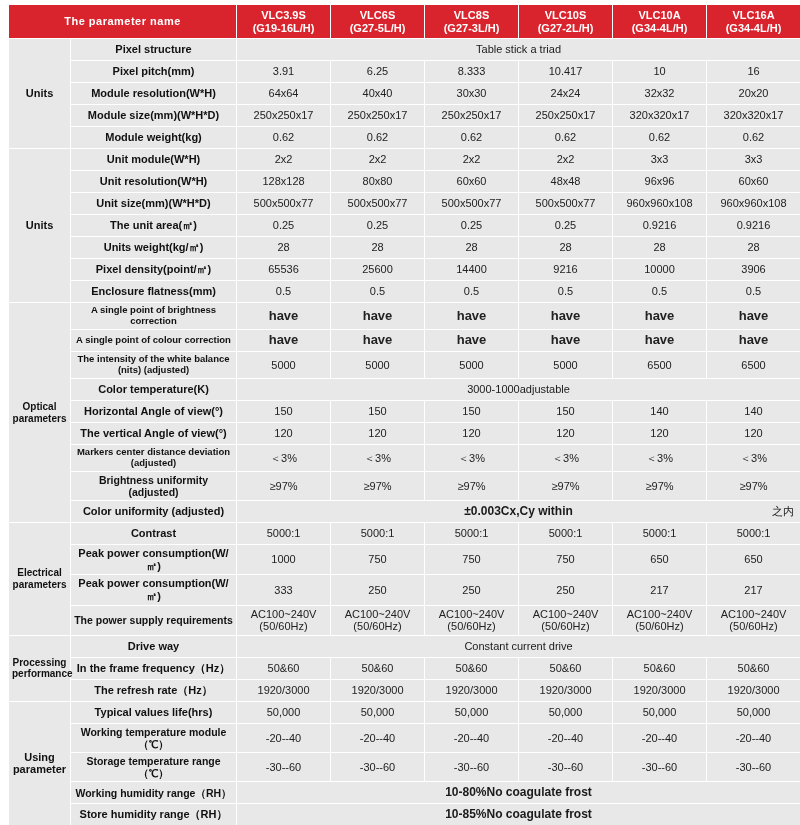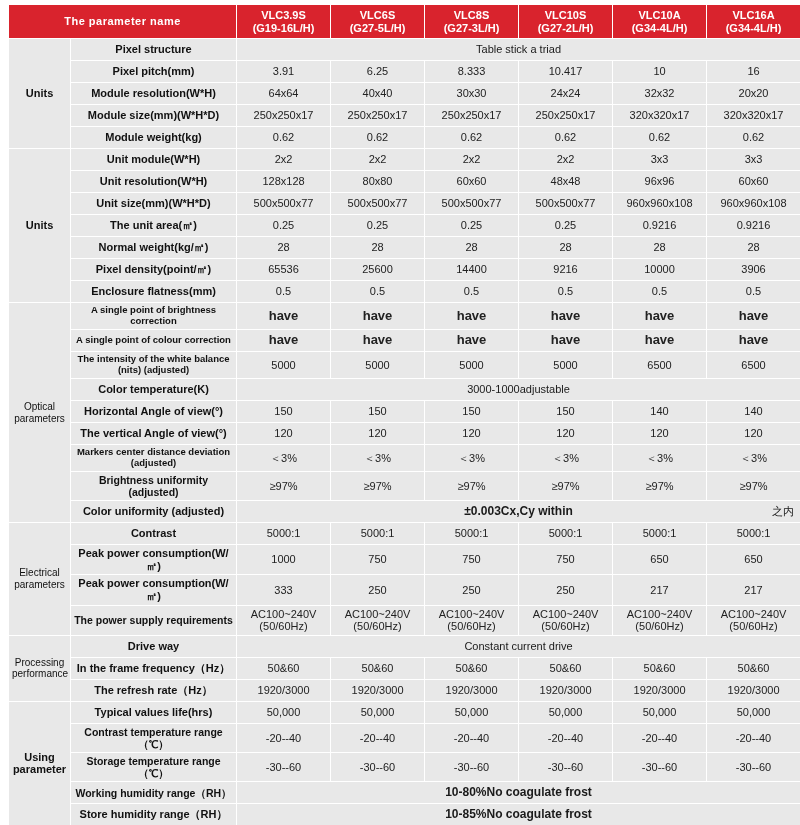--- a/index.html
+++ b/index.html
@@ -60,21 +60,21 @@
   td.head-model .m1 { display:block; }
   td.head-model .m2 { display:block; font-weight: bold; }
 
   
   td.group {
     background: #e3e3e3;
     font-weight: bold;
     font-size: 12px;
     color: #111;
   }
-  td.group.small { font-size: 10px; font-weight: normal; }
+  td.group.small { font-size: 10px; font-weight: bold; }
 
   
   td.param {
     background: #efefef;
     font-weight: bold;
     text-align: center;
     font-size: 12px;
     color: #111;
   }
   td.param.tiny {
@@ -234,21 +234,21 @@
       <tr class="mid">
         <td class="param">The unit area(㎡)</td>
         <td class="value">0.25</td>
         <td class="value">0.25</td>
         <td class="value">0.25</td>
         <td class="value">0.25</td>
         <td class="value">0.9216</td>
         <td class="value">0.9216</td>
       </tr>
       <tr class="mid">
-        <td class="param">Normal weight(kg/㎡)</td>
+        <td class="param">Units weight(kg/㎡)</td>
         <td class="value">28</td>
         <td class="value">28</td>
         <td class="value">28</td>
         <td class="value">28</td>
         <td class="value">28</td>
         <td class="value">28</td>
       </tr>
       <tr class="mid">
         <td class="param">Pixel density(point/㎡)</td>
         <td class="value">65536</td>
@@ -416,21 +416,21 @@
         <td class="group" rowspan="5">Using parameter</td>
         <td class="param">Typical values life(hrs)</td>
         <td class="value">50,000</td>
         <td class="value">50,000</td>
         <td class="value">50,000</td>
         <td class="value">50,000</td>
         <td class="value">50,000</td>
         <td class="value">50,000</td>
       </tr>
       <tr class="mid">
-        <td class="param sm">Contrast temperature range（℃）</td>
+        <td class="param sm">Working temperature module（℃）</td>
         <td class="value">-20--40</td>
         <td class="value">-20--40</td>
         <td class="value">-20--40</td>
         <td class="value">-20--40</td>
         <td class="value">-20--40</td>
         <td class="value">-20--40</td>
       </tr>
       <tr class="mid">
         <td class="param sm">Storage temperature range（℃）</td>
         <td class="value">-30--60</td>

